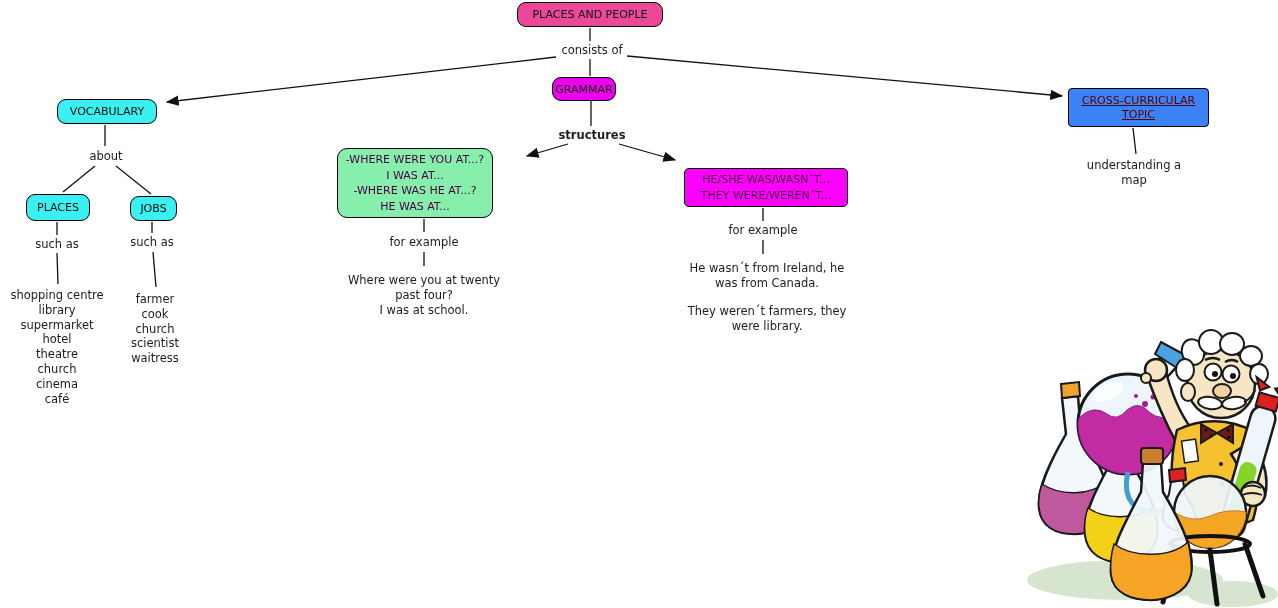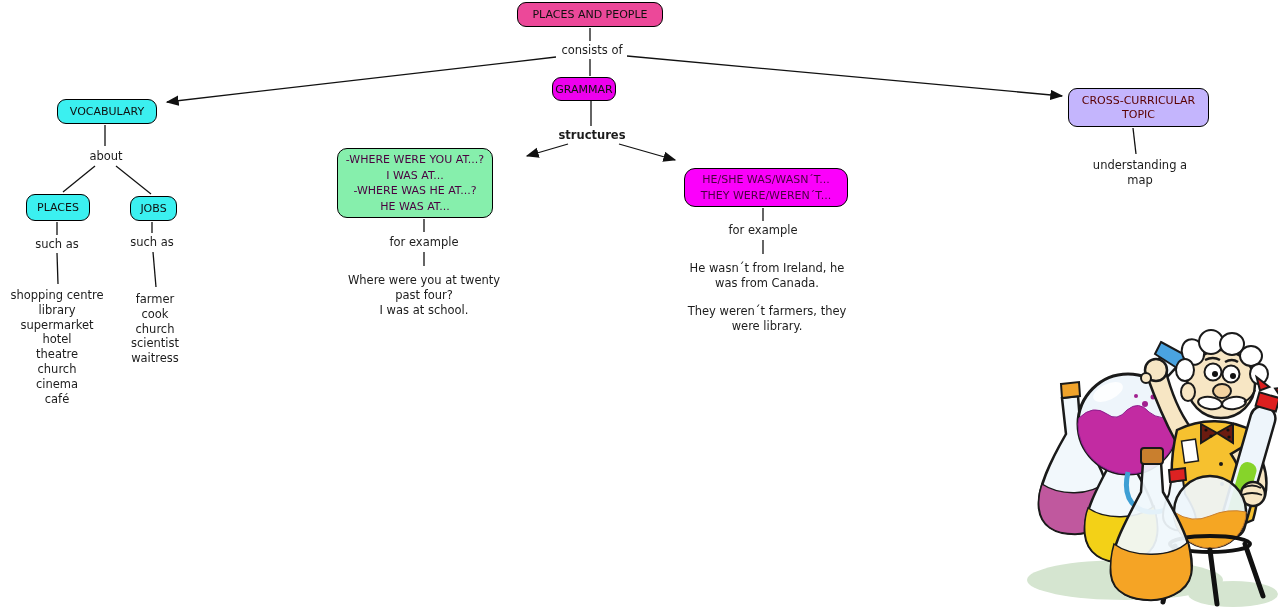--- a/index.html
+++ b/index.html
@@ -11,25 +11,25 @@
   .node{
     position:absolute;box-sizing:border-box;z-index:2;
     border:1.6px solid #000;border-radius:9px;
     display:flex;align-items:center;justify-content:center;
     text-align:center;font-size:11px;color:#101010;padding:0 4px;
   }
   .node .mline span{display:block;}
   #n-root{left:517px;top:2px;width:146px;height:25px;background:#ec4899;}
   #n-vocab{left:57px;top:99px;width:100px;height:25px;background:#3bf0f0;}
   #n-grammar{left:552px;top:77px;width:64px;height:24px;background:#ee00ee;}
-  #n-cross{left:1068px;top:88px;width:141px;height:39px;background:#c4b5fd;color:#5a0000;line-height:13.5px;border-radius:9px;}
+  #n-cross{left:1068px;top:88px;width:141px;height:39px;background:#3b82f6;color:#5a0000;line-height:13.5px;border-radius:4px;text-decoration:underline;}
   #n-places{left:26px;top:194px;width:64px;height:27px;background:#3bf0f0;}
   #n-jobs{left:130px;top:196px;width:47px;height:25px;background:#3bf0f0;text-align:right;}
   #n-box1{left:337px;top:148px;width:156px;height:70px;background:#86efac;color:#4a0040;border-radius:10px;line-height:15.5px;}
-  #n-box2{left:684px;top:168px;width:164px;height:39px;background:#fb00fb;color:#4a0040;border-radius:11px;line-height:15.5px;}
+  #n-box2{left:684px;top:168px;width:164px;height:39px;background:#fb00fb;color:#4a0040;border-radius:5px;line-height:15.5px;}
   .lbl{
     position:absolute;z-index:1;transform:translateX(-50%);
     white-space:nowrap;font-size:11.5px;color:#1c1c1c;
   }
   #l-consists{left:592px;top:43px;}
   #l-about{left:106px;top:149px;}
   #l-suchas1{left:57px;top:237px;}
   #l-suchas2{left:152px;top:235px;}
   #l-structures{left:592px;top:128px;font-weight:bold;}
   #l-forex1{left:424px;top:235px;}
@@ -38,21 +38,21 @@
     position:absolute;z-index:1;transform:translateX(-50%);
     text-align:center;font-size:11.5px;line-height:14.8px;color:#1c1c1c;
     white-space:nowrap;
   }
   .leaf span{display:block;}
   #leaf-places{left:57px;top:288px;}
   #leaf-jobs{left:155px;top:292px;}
   #leaf-ex1{left:424px;top:273px;line-height:15px;}
   #leaf-ex2{left:767px;top:261px;line-height:15px;}
   #leaf-ex2 .para2{margin-top:13px;}
-  #leaf-cross{left:1134px;top:158px;line-height:14.5px;margin-left:6px;}
+  #leaf-cross{left:1134px;top:158px;line-height:14.5px;}
   #illustration{position:absolute;left:1025px;top:312px;width:253px;height:296px;z-index:1;}
 </style>
 </head>
 <body>
 
 <svg id="wires" width="1278" height="608">
   <defs>
     <marker id="ah" markerWidth="12" markerHeight="10" refX="9" refY="4" orient="auto">
       <path d="M0,0 L10,4 L0,8 Z" fill="#111"></path>
     </marker>

